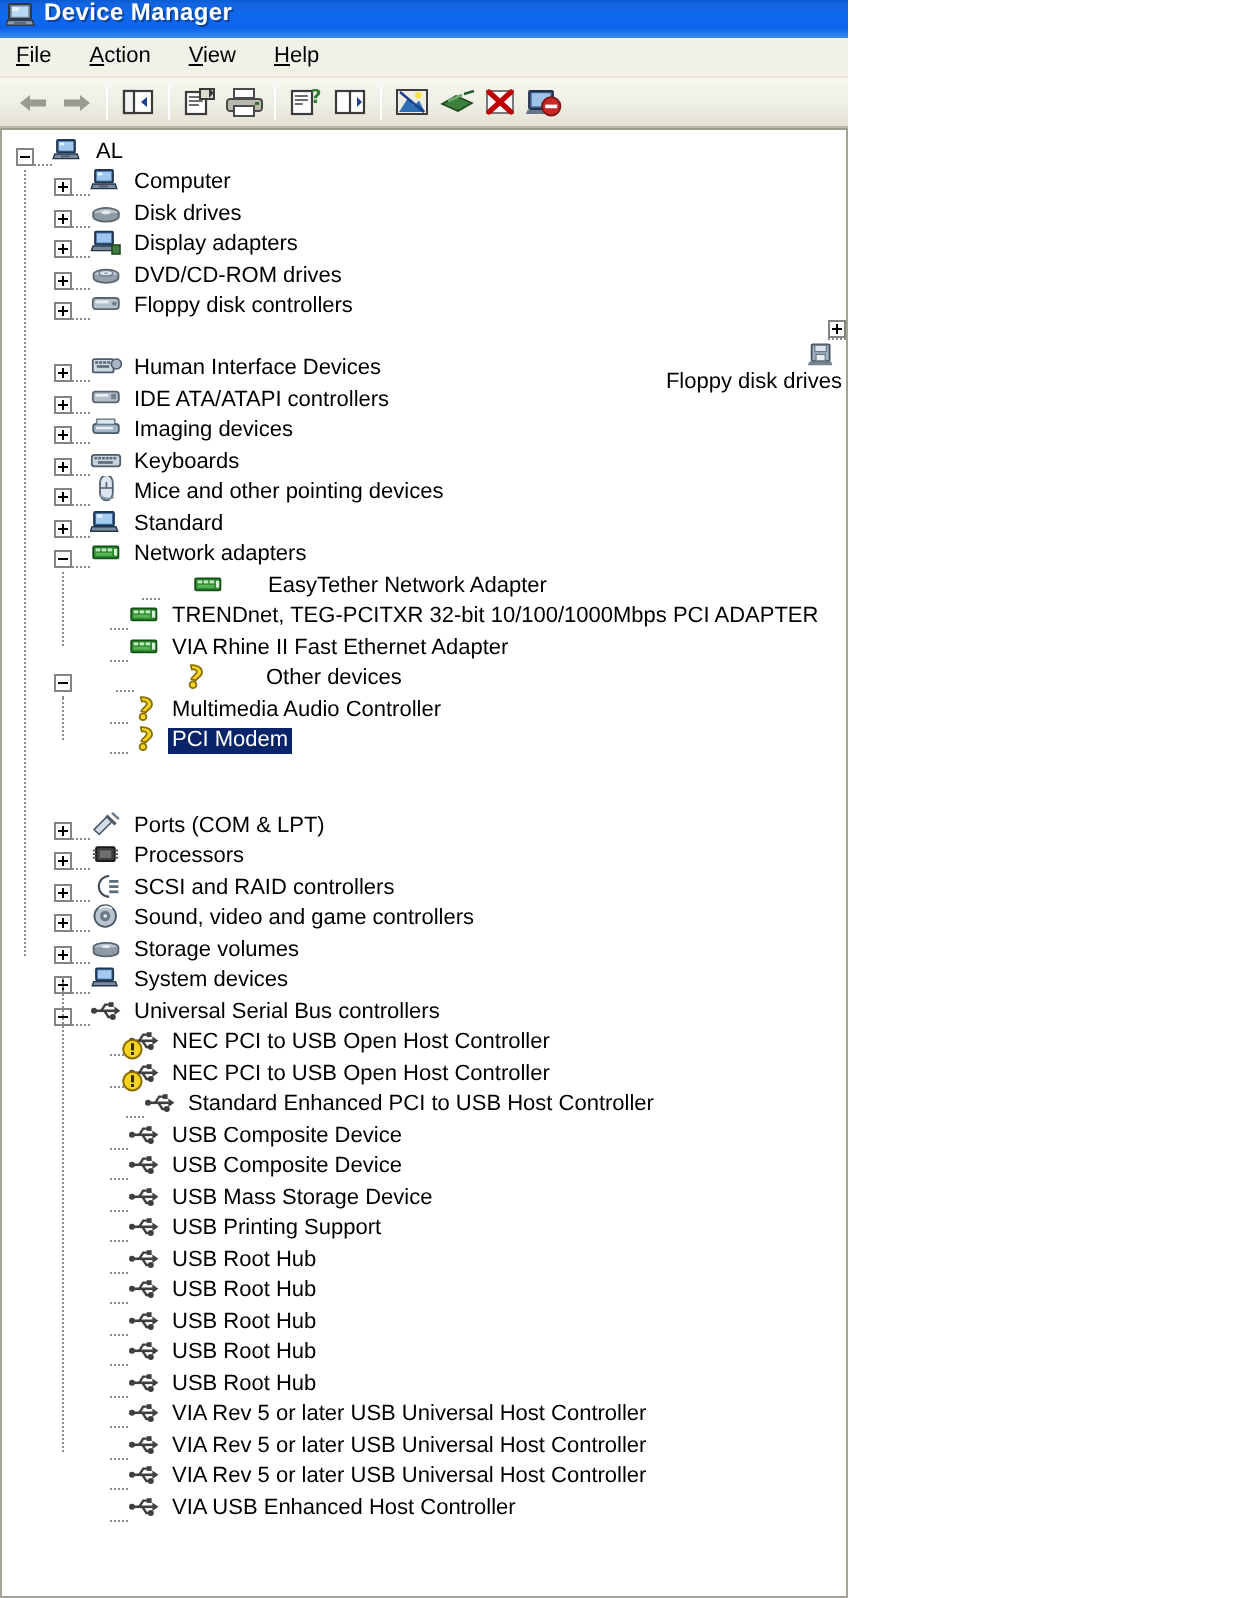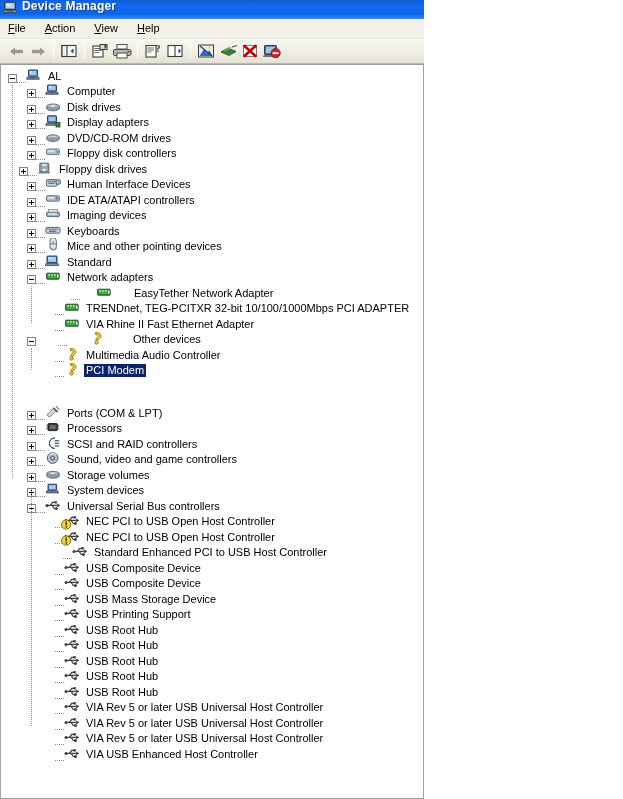--- a/index.html
+++ b/index.html
@@ -355,21 +355,21 @@
         <div class="row" style="padding-left: 26px;">
           <span class="expander plus"></span>
           <span class="connector"></span>
           <span class="icon"><svg width="16" height="15" viewBox="0 0 16 15">
               <rect x="1.4" y="4" width="13" height="5.6" rx="1.6" fill="#b6c0ca" stroke="#5a6670" stroke-width=".9"></rect>
               <rect x="2.8" y="5.2" width="6.6" height="1.5" fill="#e6ecf2"></rect>
               <circle cx="12.2" cy="6.8" r="1.1" fill="#6e7d8c"></circle>
             </svg></span>
           <span class="label">Floppy disk controllers</span>
         </div>
-        <div class="row" style="padding-left: 18px;">
+        <div class="row" style="padding-left: 36px; flex-direction: column;">
           <span class="expander plus"></span>
           <span class="connector"></span>
           <span class="icon"><svg width="16" height="15" viewBox="0 0 16 15">
               <rect x="2.8" y="2.2" width="9" height="8.4" rx="0.6" fill="#9fb0c0" stroke="#46525e" stroke-width=".9"></rect>
               <rect x="4.4" y="2.6" width="5.8" height="3.2" fill="#dbe4ec" stroke="#6b7782" stroke-width=".6"></rect>
               <rect x="5" y="7.2" width="4.6" height="3.2" fill="#e8eef4" stroke="#6b7782" stroke-width=".6"></rect>
               <path d="M1.6 10.8 H12.6 L13.2 12.6 H1 Z" fill="#76838f"></path>
             </svg></span>
           <span class="label">Floppy disk drives</span>
         </div>

